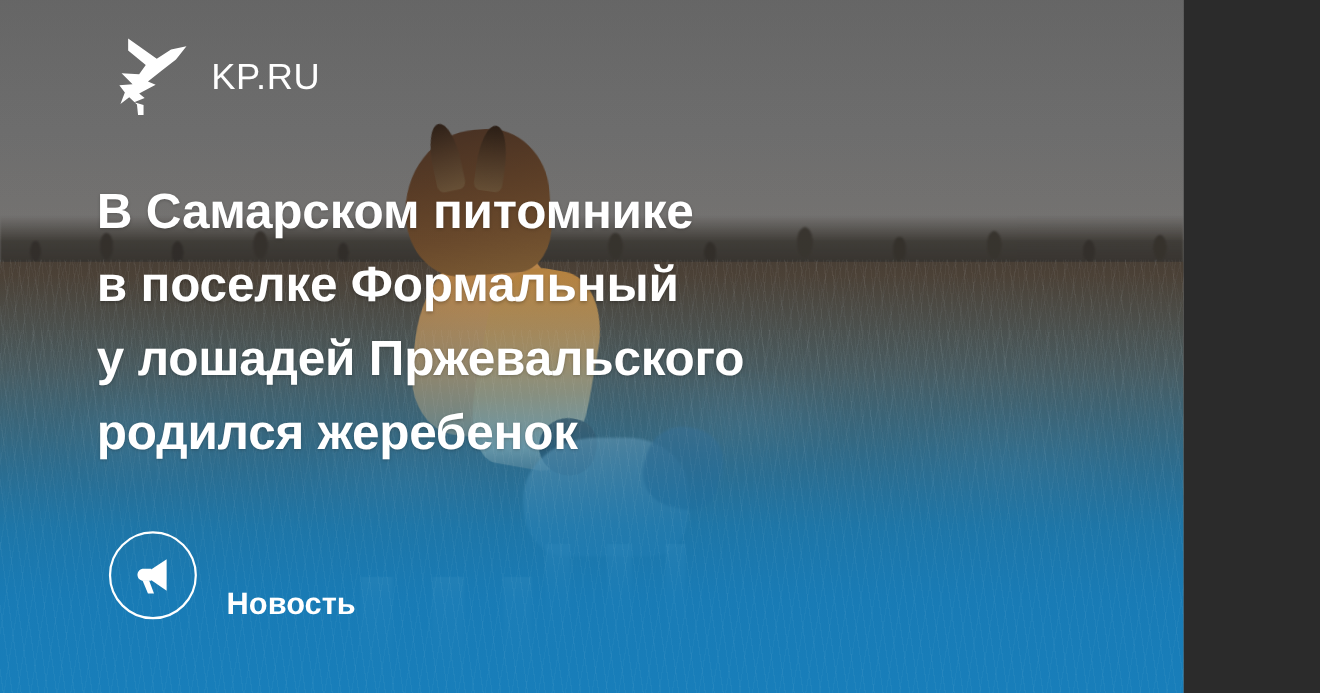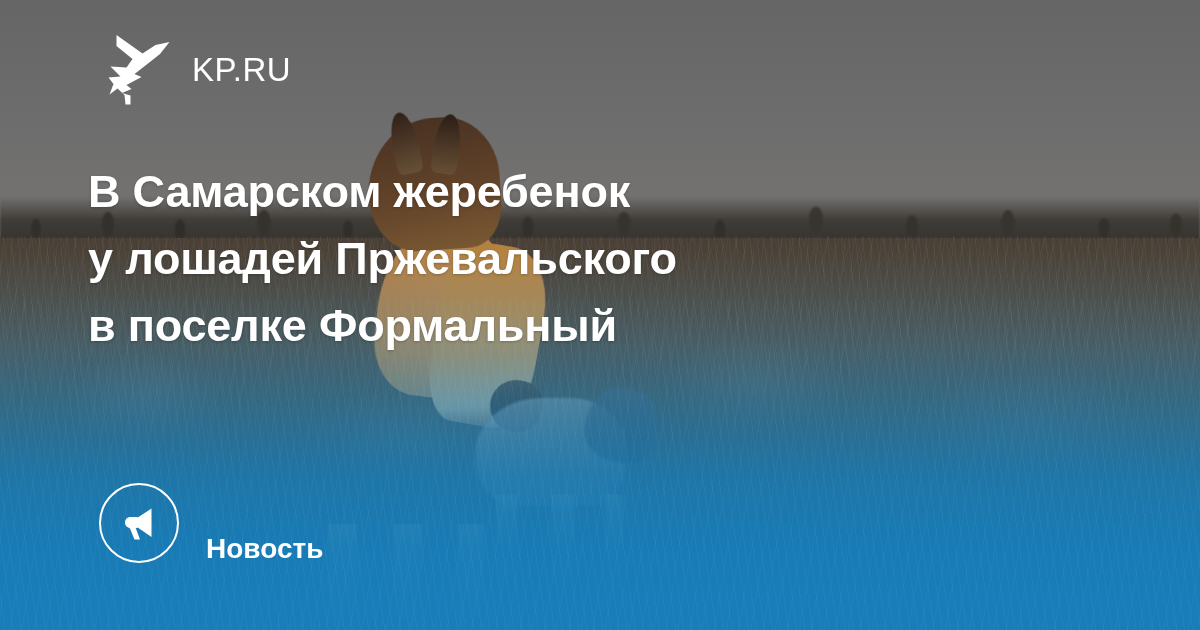--- a/index.html
+++ b/index.html
@@ -3,21 +3,21 @@
 <meta charset="utf-8">
 <title>KP.RU social card</title>
 <style>
   html, body {
     margin: 0;
     padding: 0;
     background: #2b2b2b;
   }
   .card {
     position: relative;
-    width: 1200px;
+    width: 1076px;
     height: 630px;
     overflow: hidden;
     font-family: "Liberation Sans", "DejaVu Sans", sans-serif;
     background: #717171;
   }
 
   
   .photo { position: absolute; inset: 0; overflow: hidden; }
 
   
@@ -341,23 +341,24 @@
   <div class="content">
 
     <div class="brand">
       <svg class="brand-mark" viewBox="0 0 62 72" aria-hidden="true">
         <path fill="#ffffff" d="M8.5 2.0 L34.5 20.5 L47.5 12.0 L61.5 9.0 L52.0 21.0 L40.0 30.5 L26.5 41.0 L33.5 44.0 L18.5 52.0 L23.5 56.0 L14.0 60.0 L22.5 62.5 L22.5 71.5 L17.5 71.5 L16.5 62.0 L9.5 55.5 L1.5 61.5 L5.5 51.0 L0.5 44.5 L12.5 43.5 L2.5 33.5 L18.5 34.5 L24.5 26.0 L8.5 13.0 Z"></path>
       </svg>
       <span class="brand-text">KP.RU</span>
     </div>
 
     <h1 class="headline">
-      <span class="ln">В Самарском жеребенок</span>
+      <span class="ln">В Самарском питомнике</span>
+      <span class="ln">в поселке Формальный</span>
       <span class="ln">у лошадей Пржевальского</span>
-      <span class="ln">в поселке Формальный</span>
+      <span class="ln">родился жеребенок</span>
     </h1>
 
     <div class="tag">
       <span class="tag-badge">
         <svg viewBox="0 0 40 40" aria-hidden="true">
           <path fill="#ffffff" d="M32.5 5.5 L32.5 34.0 L18.0 24.0 L18.0 15.0 Z"></path>
           <path fill="#ffffff" d="M18.5 14.0 L18.5 25.0 L11.5 25.0 C8.2 25.0 6.0 22.6 6.0 19.5 C6.0 16.4 8.2 14.0 11.5 14.0 Z"></path>
           <path fill="#ffffff" d="M10.5 24.5 L16.5 24.5 L21.0 36.5 L15.5 36.5 Z"></path>
         </svg>
       </span>

